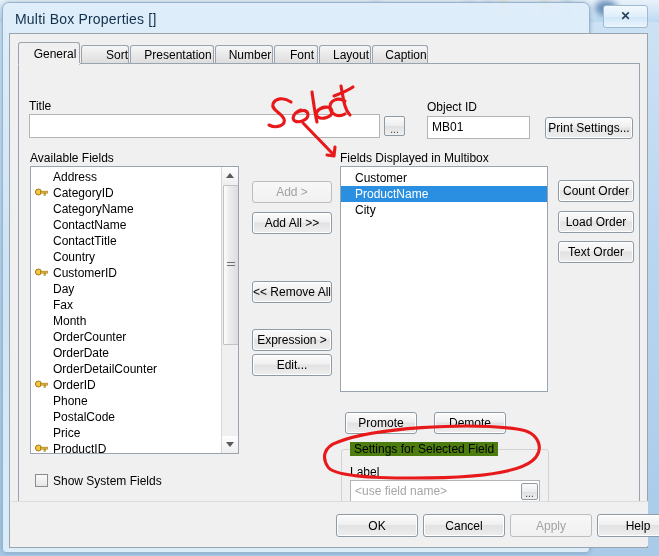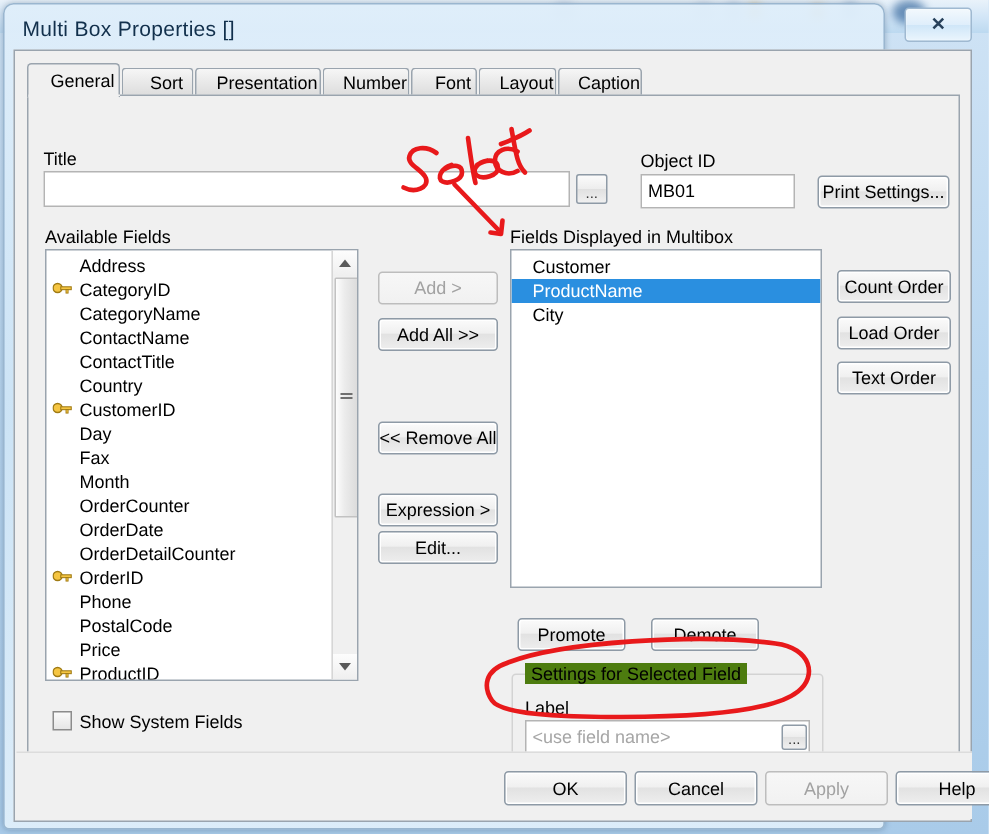--- a/index.html
+++ b/index.html
@@ -218,21 +218,21 @@
 
   <div id="titlebar">
     <div id="title-text">Multi Box Properties []</div>
     <div id="close-btn">✕</div>
   </div>
 
   <div id="client">
 
     <div id="tabstrip">
       <div class="tab active" style="left:0px;width:62px;">General</div>
-      <div class="tab" style="left:63px;width:48px;">Sort</div>
+      <div class="tab" style="left:63px;width:48px;text-align:right;">Sort</div>
       <div class="tab" style="left:112px;width:84px;">Presentation</div>
       <div class="tab" style="left:197px;width:58px;">Number</div>
       <div class="tab" style="left:256px;width:44px;">Font</div>
       <div class="tab" style="left:301px;width:52px;">Layout</div>
       <div class="tab" style="left:354px;width:56px;">Caption</div>
     </div>
 
     <div id="tabpanel"></div>
     <div id="tabpanel-topmask" style="left:9px;width:61px;"></div>
 

